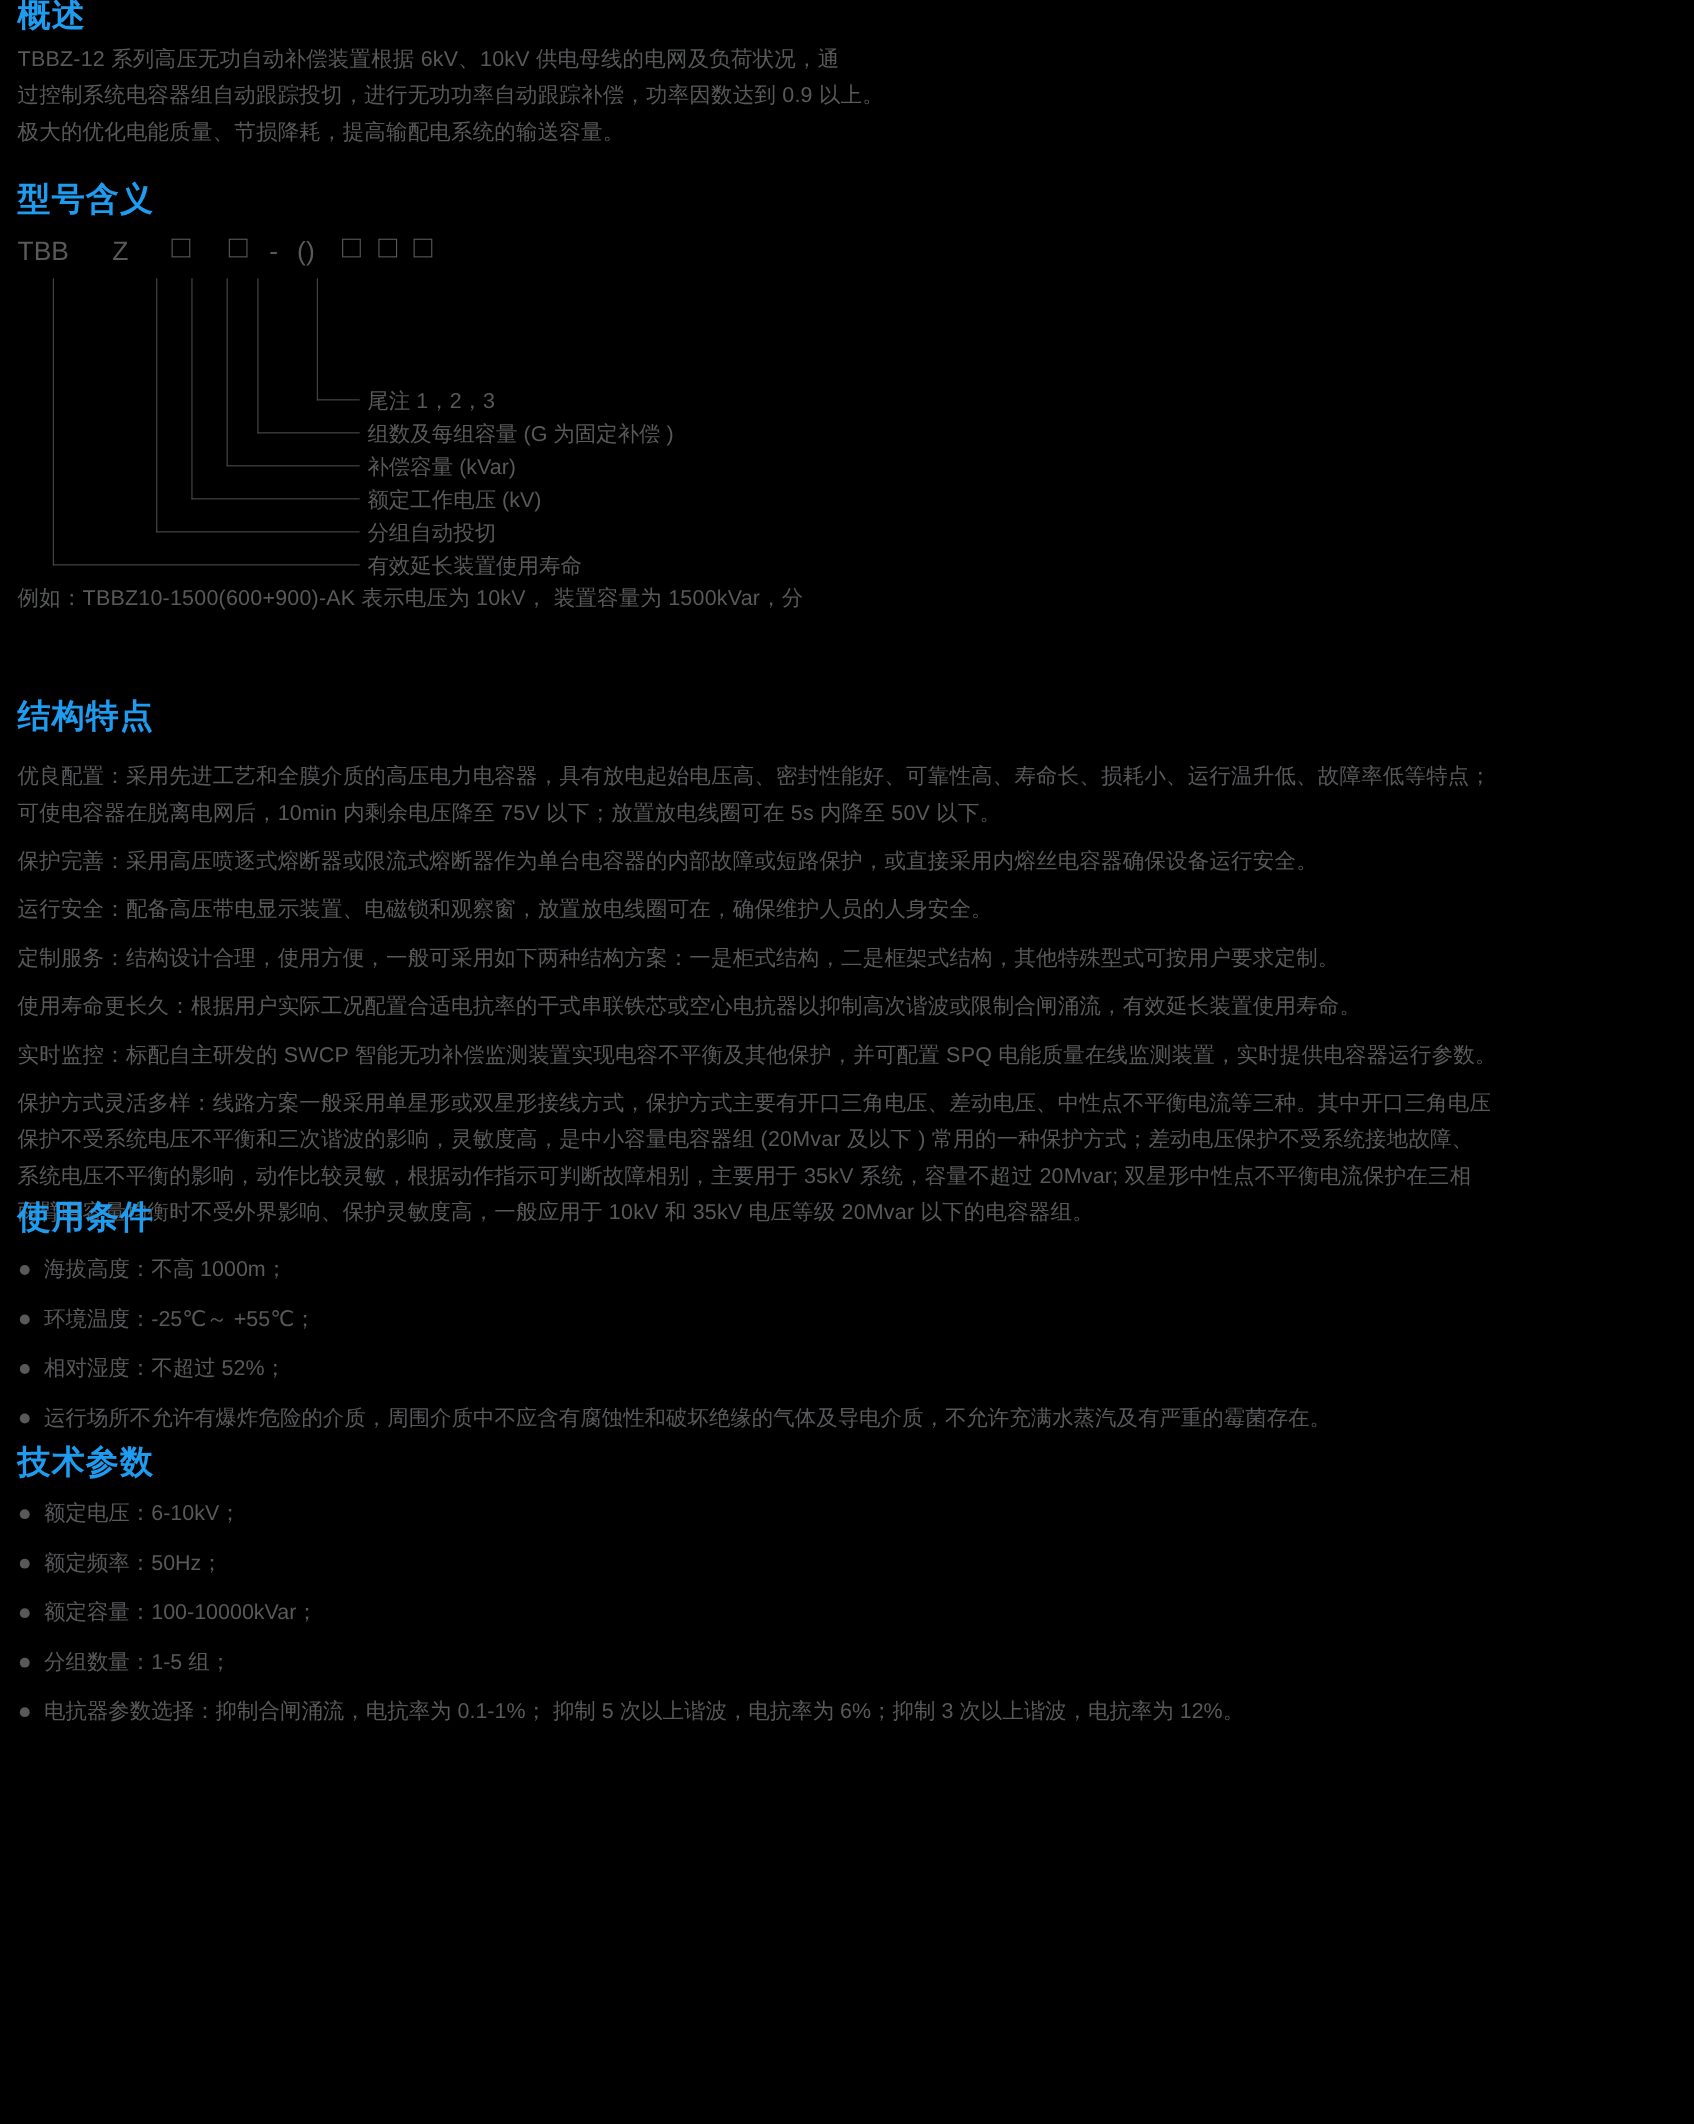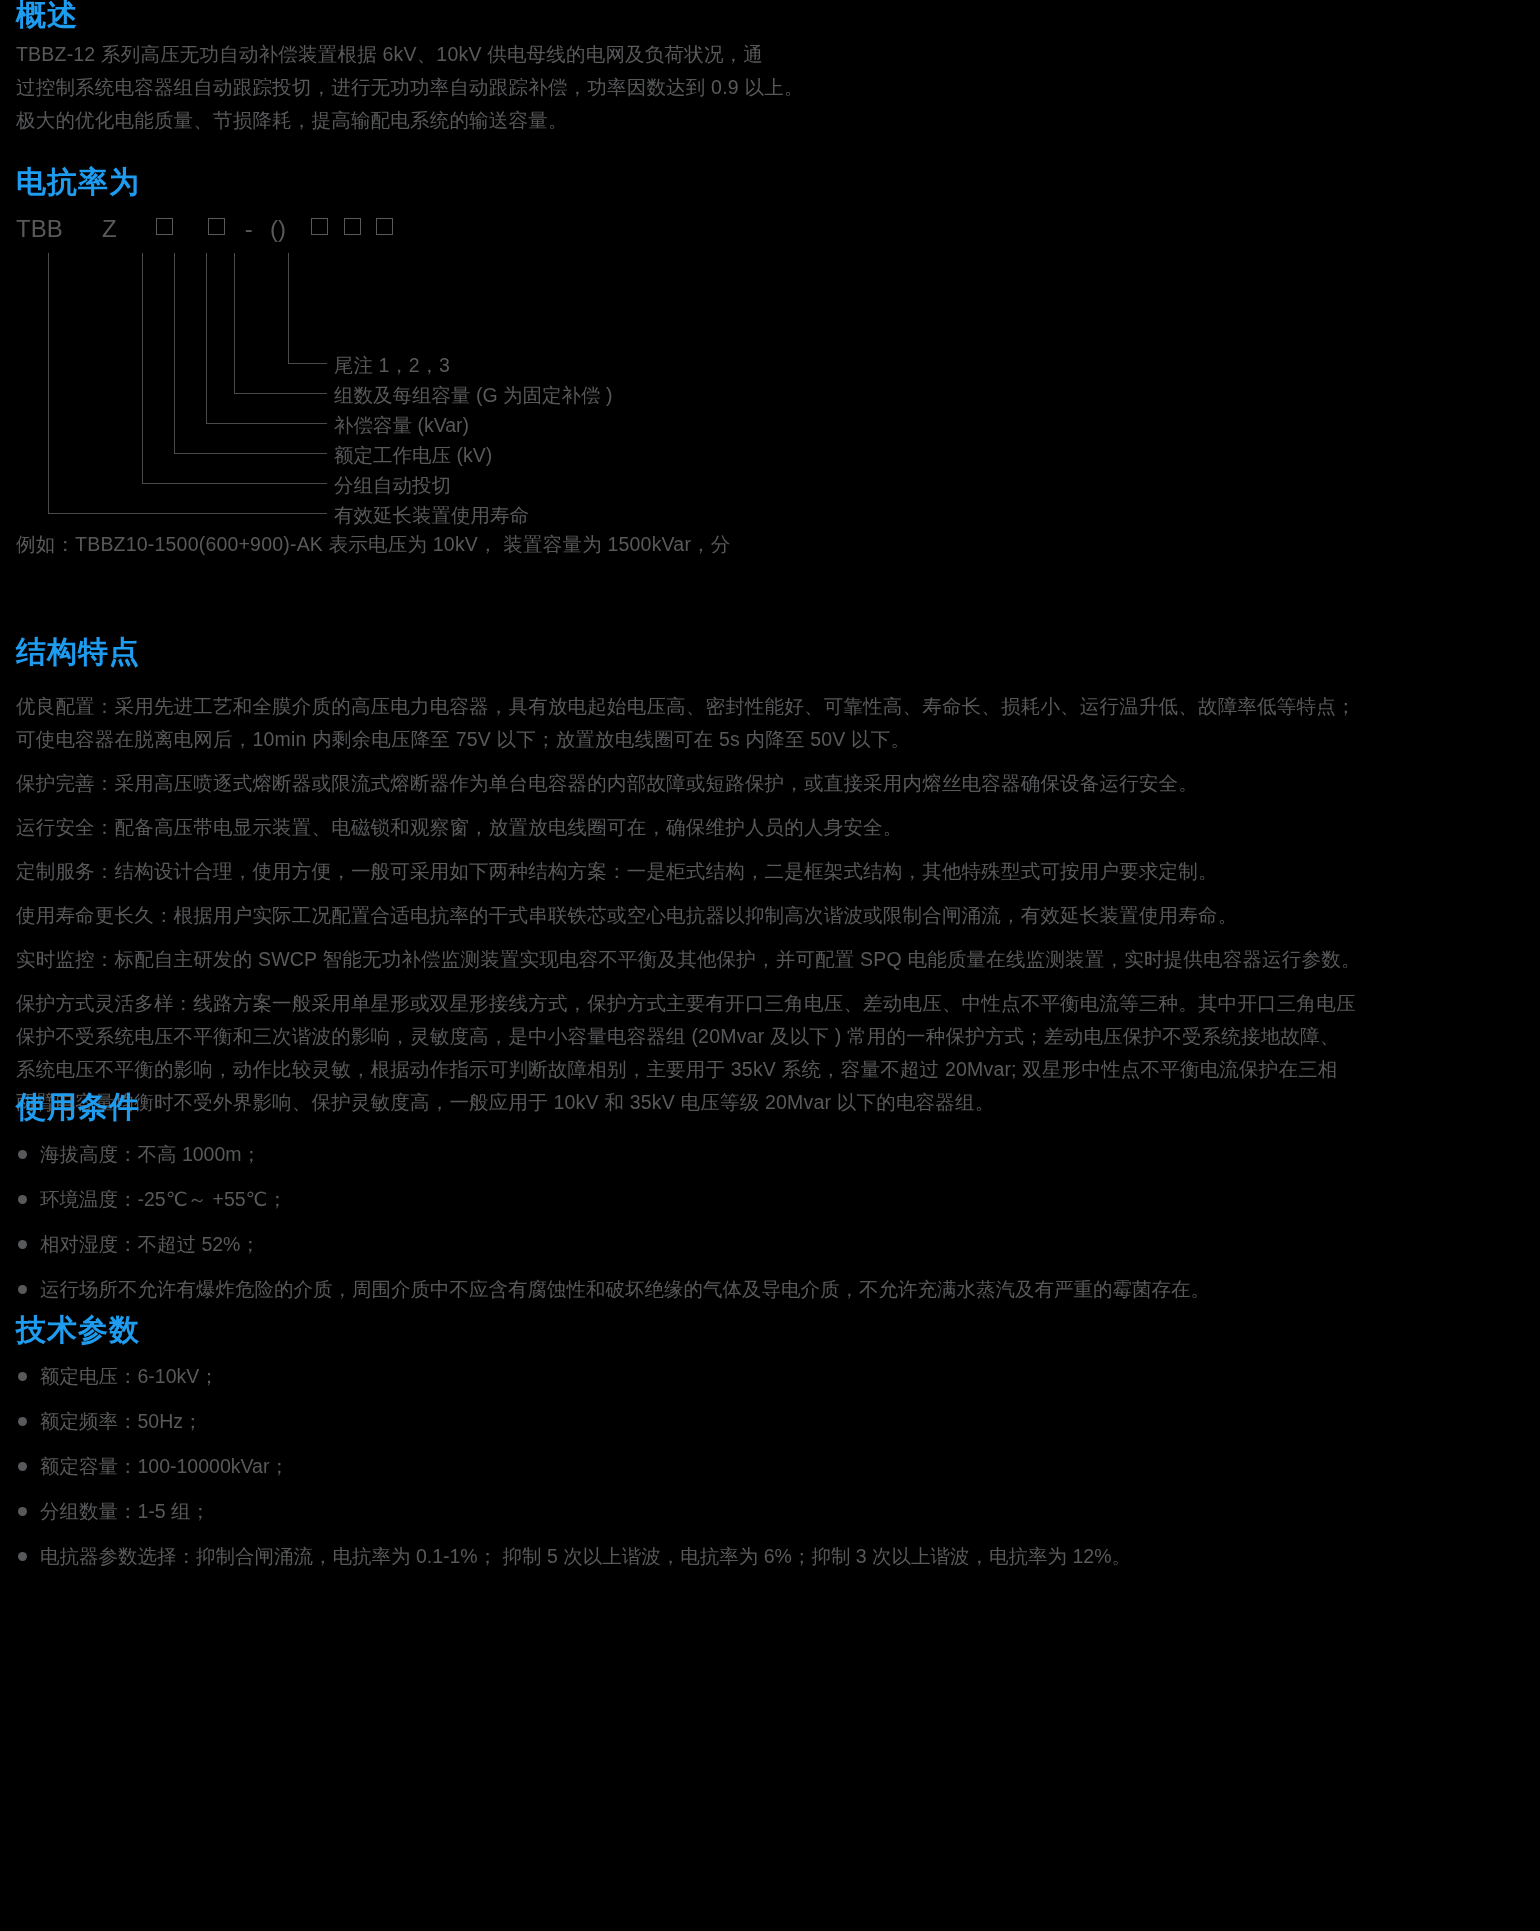--- a/index.html
+++ b/index.html
@@ -124,21 +124,21 @@
 <div class="page">
 
   <div class="section-title" id="overview-title">概述</div>
 
   <div class="body-text" id="overview-body">
     <div class="para">TBBZ-12 系列高压无功自动补偿装置根据 6kV、10kV 供电母线的电网及负荷状况，通</div>
     <div class="para">过控制系统电容器组自动跟踪投切，进行无功功率自动跟踪补偿，功率因数达到 0.9 以上。</div>
     <div class="para">极大的优化电能质量、节损降耗，提高输配电系统的输送容量。</div>
   </div>
 
-  <div class="section-title" id="model-title">电抗率为</div>
+  <div class="section-title" id="model-title">型号含义</div>
 
   <div class="model-diagram">
 
     <div class="code-row">
       <span>TBB</span>
       <span style="width:26px"></span>
       <span>Z</span>
       <span style="width:26px"></span>
       <span class="sq"></span>
       <span style="width:22px"></span>

